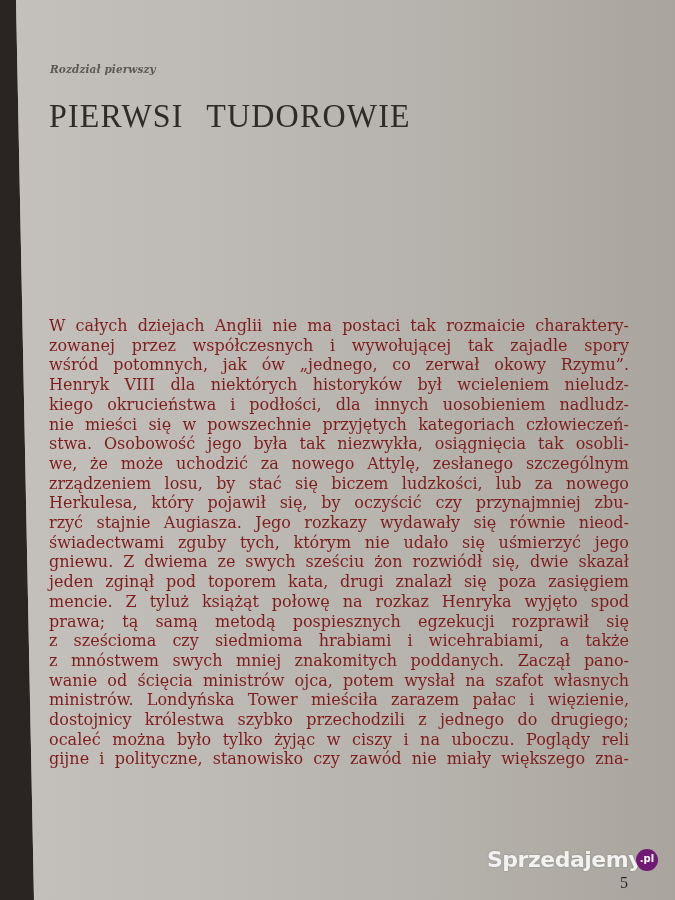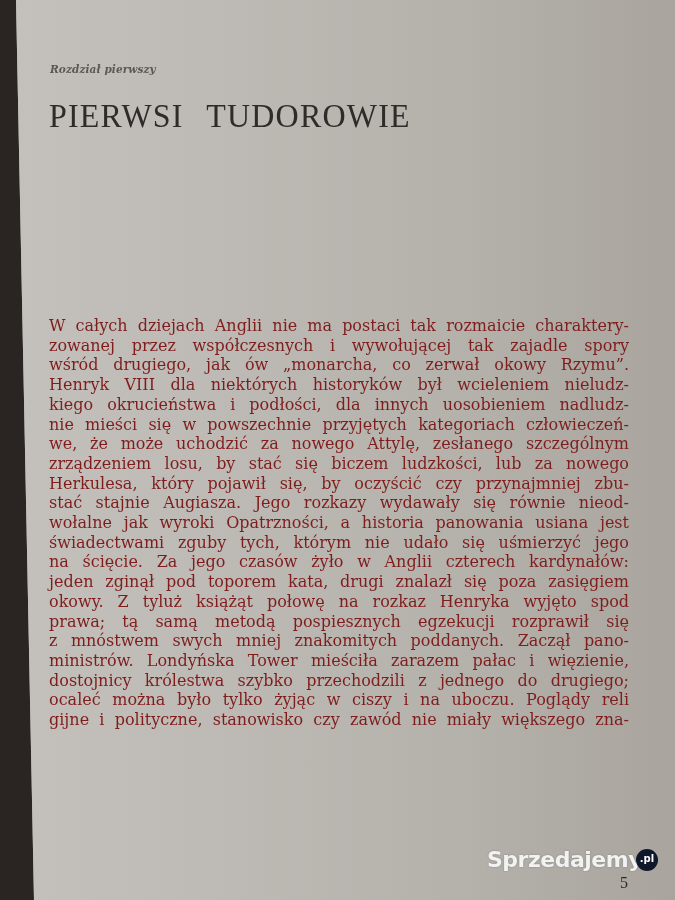--- a/index.html
+++ b/index.html
@@ -43,21 +43,21 @@
       text-align: justify; text-align-last: justify;
     }
     .watermark {
       position: absolute; left: 487px; top: 845px;
       font-family: "DejaVu Sans", sans-serif; font-weight: bold;
       font-size: 22px; color: #f2f2f2; letter-spacing: -0.5px;
       text-shadow: 0 0 2px rgba(0,0,0,0.25);
     }
     .watermark-badge {
       position: absolute; left: 636px; top: 847px; width: 22px; height: 22px;
-      border-radius: 50%; background: #0f172a;
+      border-radius: 50%; background: #701a75;
       color: #fff; font-family: "DejaVu Sans", sans-serif; font-weight: bold;
       font-size: 10px; line-height: 20px; text-align: center;
     }
     .page-number {
       position: absolute; left: 620px; top: 872px;
       font-family: "Liberation Serif", serif; font-size: 16px; color: #2c2a28;
     }
   </style>
 </head>
 <body>
@@ -65,35 +65,37 @@
 <div class="spine"></div>
 <div class="page"></div>
 
 <div class="content">
   <div class="chapter-label">Rozdział pierwszy</div>
   <div class="chapter-title">PIERWSI  TUDOROWIE</div>
 
   <div class="body-text">
     <span class="line">W całych dziejach Anglii nie ma postaci tak rozmaicie charaktery-</span>
     <span class="line">zowanej przez współczesnych i wywołującej tak zajadle spory</span>
-    <span class="line">wśród drugiego, jak ów „monarcha, co zerwał okowy Rzymu”.</span>
+    <span class="line">wśród potomnych, jak ów „jednego, co zerwał okowy Rzymu”.</span>
     <span class="line">Henryk VIII dla niektórych historyków był wcieleniem nieludz-</span>
     <span class="line">kiego okrucieństwa i podłości, dla innych uosobieniem nadludz-</span>
     <span class="line">nie mieści się w powszechnie przyjętych kategoriach człowieczeń-</span>
+    <span class="line">stwa. Osobowość jego była tak niezwykła, osiągnięcia tak osobli-</span>
     <span class="line">we, że może uchodzić za nowego Attylę, zesłanego szczególnym</span>
     <span class="line">zrządzeniem losu, by stać się biczem ludzkości, lub za nowego</span>
     <span class="line">Herkulesa, który pojawił się, by oczyścić czy przynajmniej zbu-</span>
-    <span class="line">stać stajnie Augiasza. Jego rozkazy wydawały się równie nieod-</span>
-    <span class="line">wołalne jak wyroki Opatrzności, a historia panowania usiana jest</span>
+    <span class="line">rzyć stajnie Augiasza. Jego rozkazy wydawały się równie nieod-</span>
     <span class="line">świadectwami zguby tych, którym nie udało się uśmierzyć jego</span>
-    <span class="line">na ścięcie. Za jego czasów żyło w Anglii czterech kardynałów:</span>
+    <span class="line">gniewu. Z dwiema ze swych sześciu żon rozwiódł się, dwie skazał</span>
     <span class="line">jeden zginął pod toporem kata, drugi znalazł się poza zasięgiem</span>
-    <span class="line">okowy. Z tyluż książąt połowę na rozkaz Henryka wyjęto spod</span>
+    <span class="line">mencie. Z tyluż książąt połowę na rozkaz Henryka wyjęto spod</span>
     <span class="line">prawa; tą samą metodą pospiesznych egzekucji rozprawił się</span>
+    <span class="line">z sześcioma czy siedmioma hrabiami i wicehrabiami, a także</span>
     <span class="line">z mnóstwem swych mniej znakomitych poddanych. Zaczął pano-</span>
+    <span class="line">wanie od ścięcia ministrów ojca, potem wysłał na szafot własnych</span>
     <span class="line">ministrów. Londyńska Tower mieściła zarazem pałac i więzienie,</span>
     <span class="line">dostojnicy królestwa szybko przechodzili z jednego do drugiego;</span>
     <span class="line">ocaleć można było tylko żyjąc w ciszy i na uboczu. Poglądy reli</span>
     <span class="line">gijne i polityczne, stanowisko czy zawód nie miały większego zna-</span>
   </div>
 
   <div class="page-number">5</div>
 
   <div class="watermark">Sprzedajemy</div>
   <div class="watermark-badge">.pl</div>

